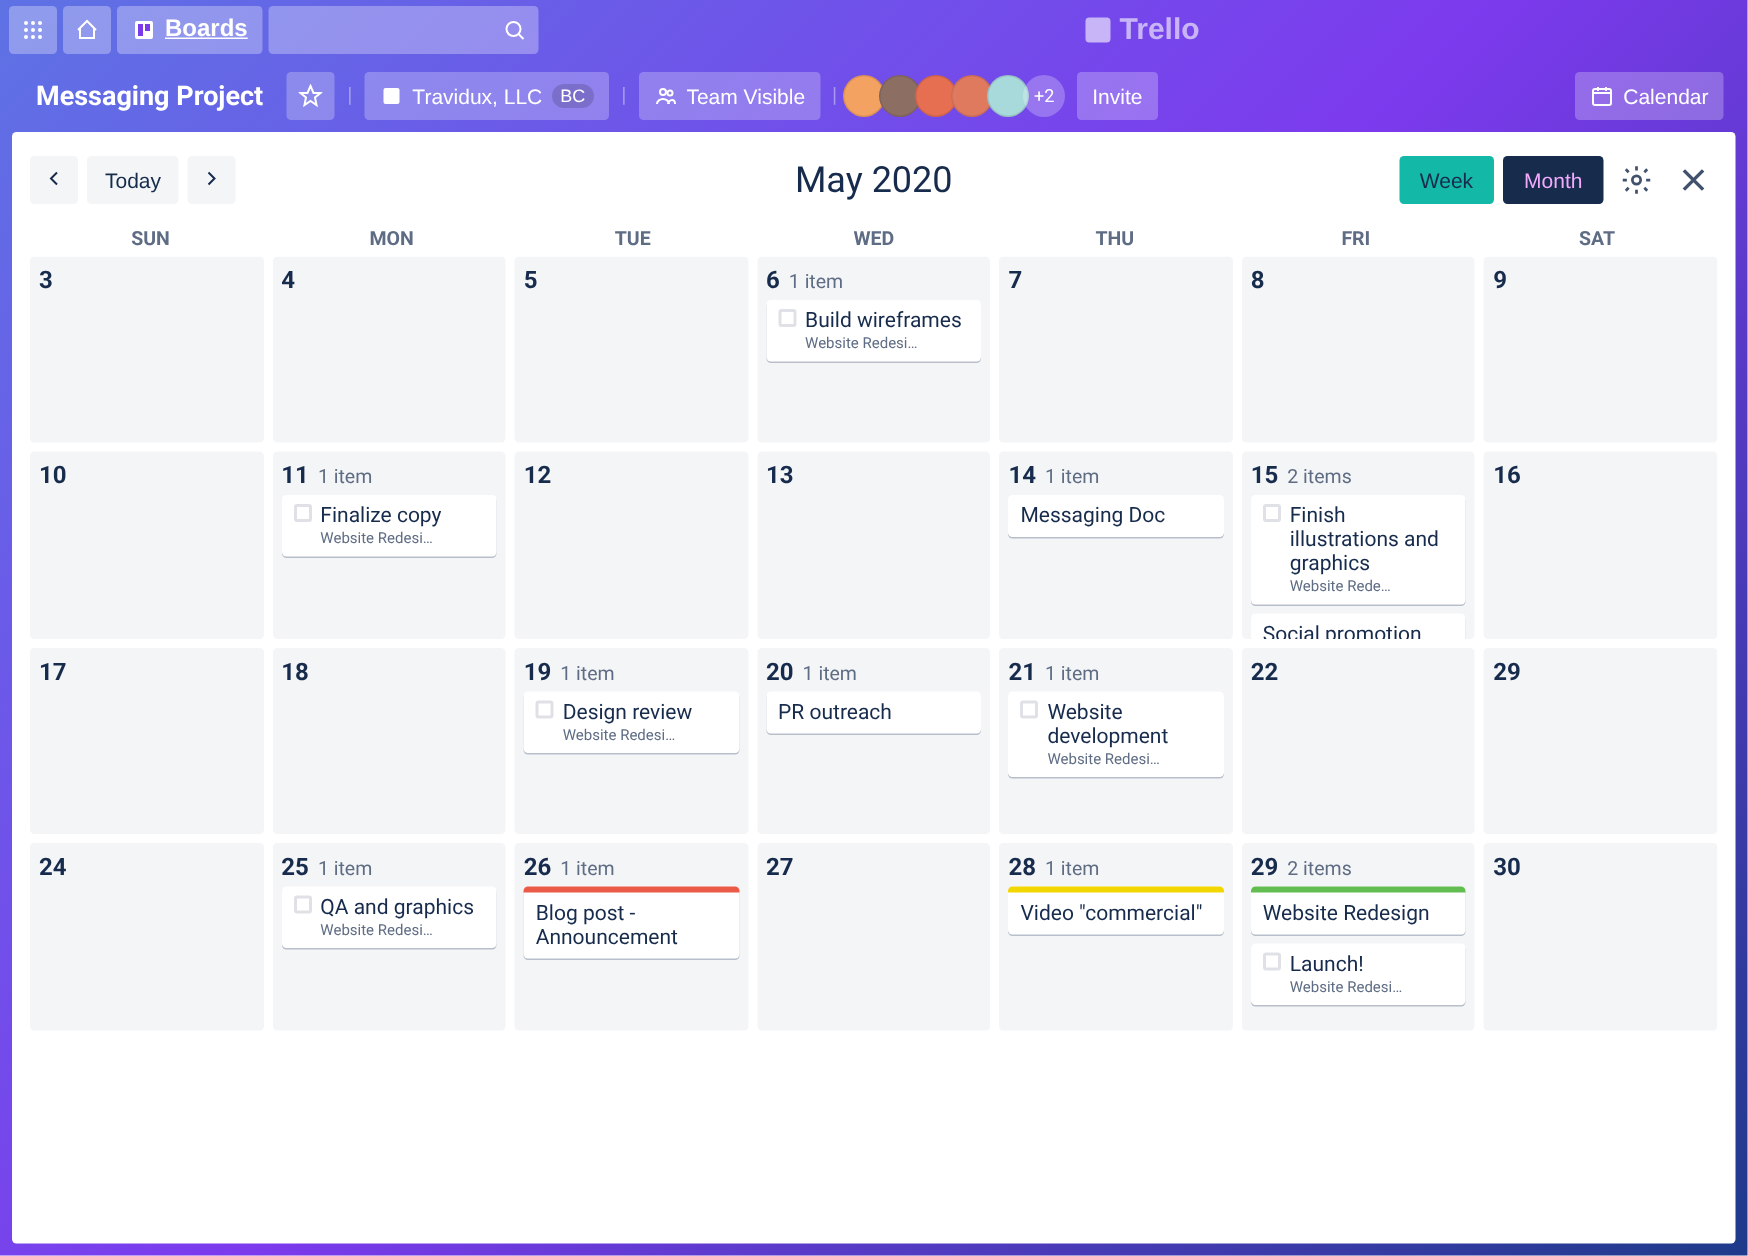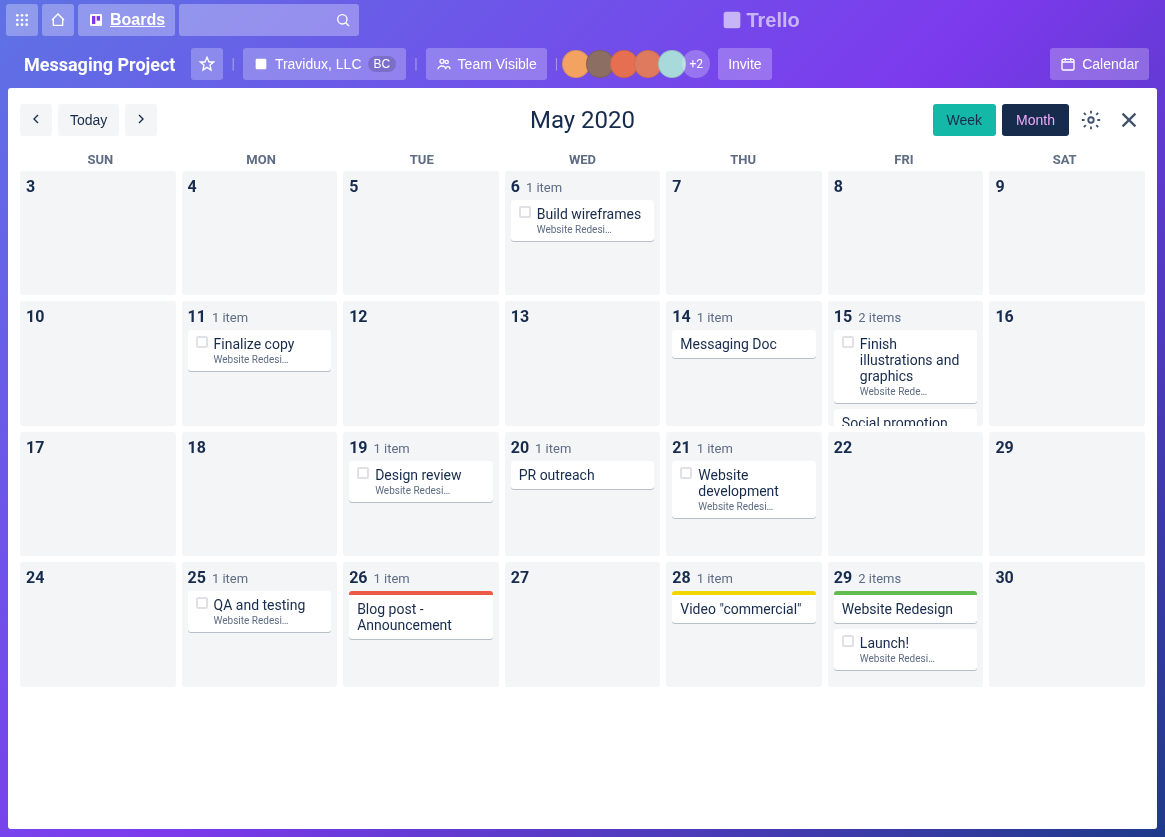--- a/index.html
+++ b/index.html
@@ -561,21 +561,21 @@
       </div>
       <div class="cell">
         <div class="cell-hdr">
           <span class="daynum">25</span>
           <span class="count">1 item</span>
         </div>
         <div class="card">
           <div class="cardrow">
             <span class="chk"></span>
             <div class="cardtxt">
-              <div>QA and testing</div>
+              <div>QA and graphics</div>
               <div class="board-name">Website Redesi…</div>
             </div>
           </div>
         </div>
       </div>
       <div class="cell">
         <div class="cell-hdr">
           <span class="daynum">26</span>
           <span class="count">1 item</span>
         </div>

